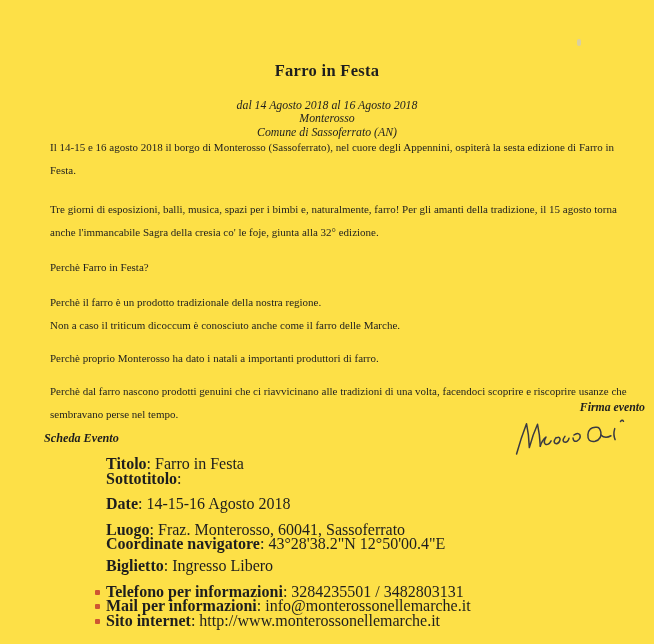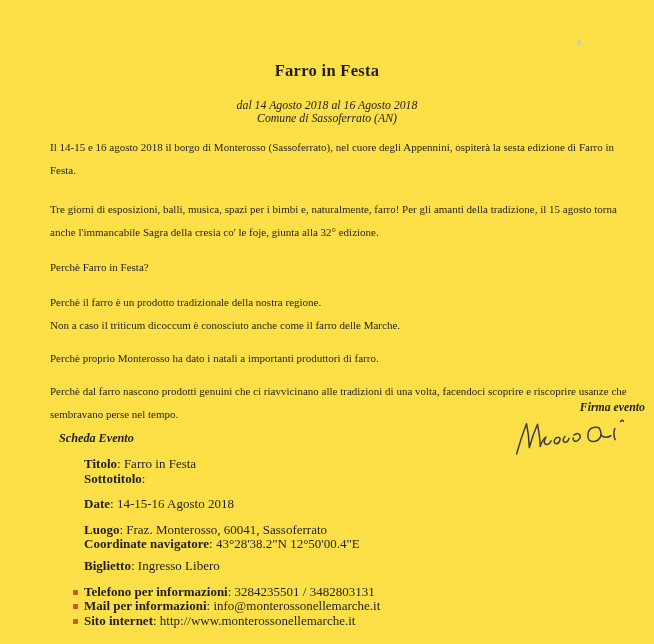--- a/index.html
+++ b/index.html
@@ -65,30 +65,30 @@
     text-align: right;
     padding-left: 10px;
   }
   .signature {
     margin-top: 1px;
     transform: rotate(-2deg);
   }
   .scheda-label {
     position: absolute;
     top: 431px;
-    left: 59px;
+    left: 44px;
     font-weight: bold;
     font-style: italic;
     font-size: 12.2px;
   }
   .details {
     position: absolute;
     top: 457px;
-    left: 84px;
-    font-size: 13px;
+    left: 106px;
+    font-size: 16px;
     line-height: 14.6px;
   }
   .detail-row {
     position: relative;
     white-space: nowrap;
     min-height: 14.6px;
   }
   .detail-row.gap11 { margin-top: 11px; }
   .detail-row.gap7  { margin-top: 7px; }
   .detail-label { font-weight: bold; }
@@ -116,20 +116,21 @@
 <body>
 
 <div class="page">
 
   <div class="scan-artifact"></div>
 
   <div class="doc-title">Farro in Festa</div>
 
   <div class="subtitles">
     <div>dal 14 Agosto 2018 al 16 Agosto 2018</div>
+    <div>Monterosso</div>
     <div>Comune di Sassoferrato (AN)</div>
   </div>
 
   <div class="body-text">
     <p class="m16">Il 14-15 e 16 agosto 2018 il borgo di Monterosso (Sassoferrato), nel cuore degli Appennini, ospiterà la sesta edizione di Farro in Festa.</p>
     <p class="m12">Tre giorni di esposizioni, balli, musica, spazi per i bimbi e, naturalmente, farro! Per gli amanti della tradizione, il 15 agosto torna anche l'immancabile Sagra della cresia co' le foje, giunta alla 32° edizione.</p>
     <p class="m12">Perchè Farro in Festa?</p>
     <p class="m10">Perchè il farro è un prodotto tradizionale della nostra regione.
 Non a caso il triticum dicoccum è conosciuto anche come il farro delle Marche.</p>
     <p class="m10">Perchè proprio Monterosso ha dato i natali a importanti produttori di farro.</p>

